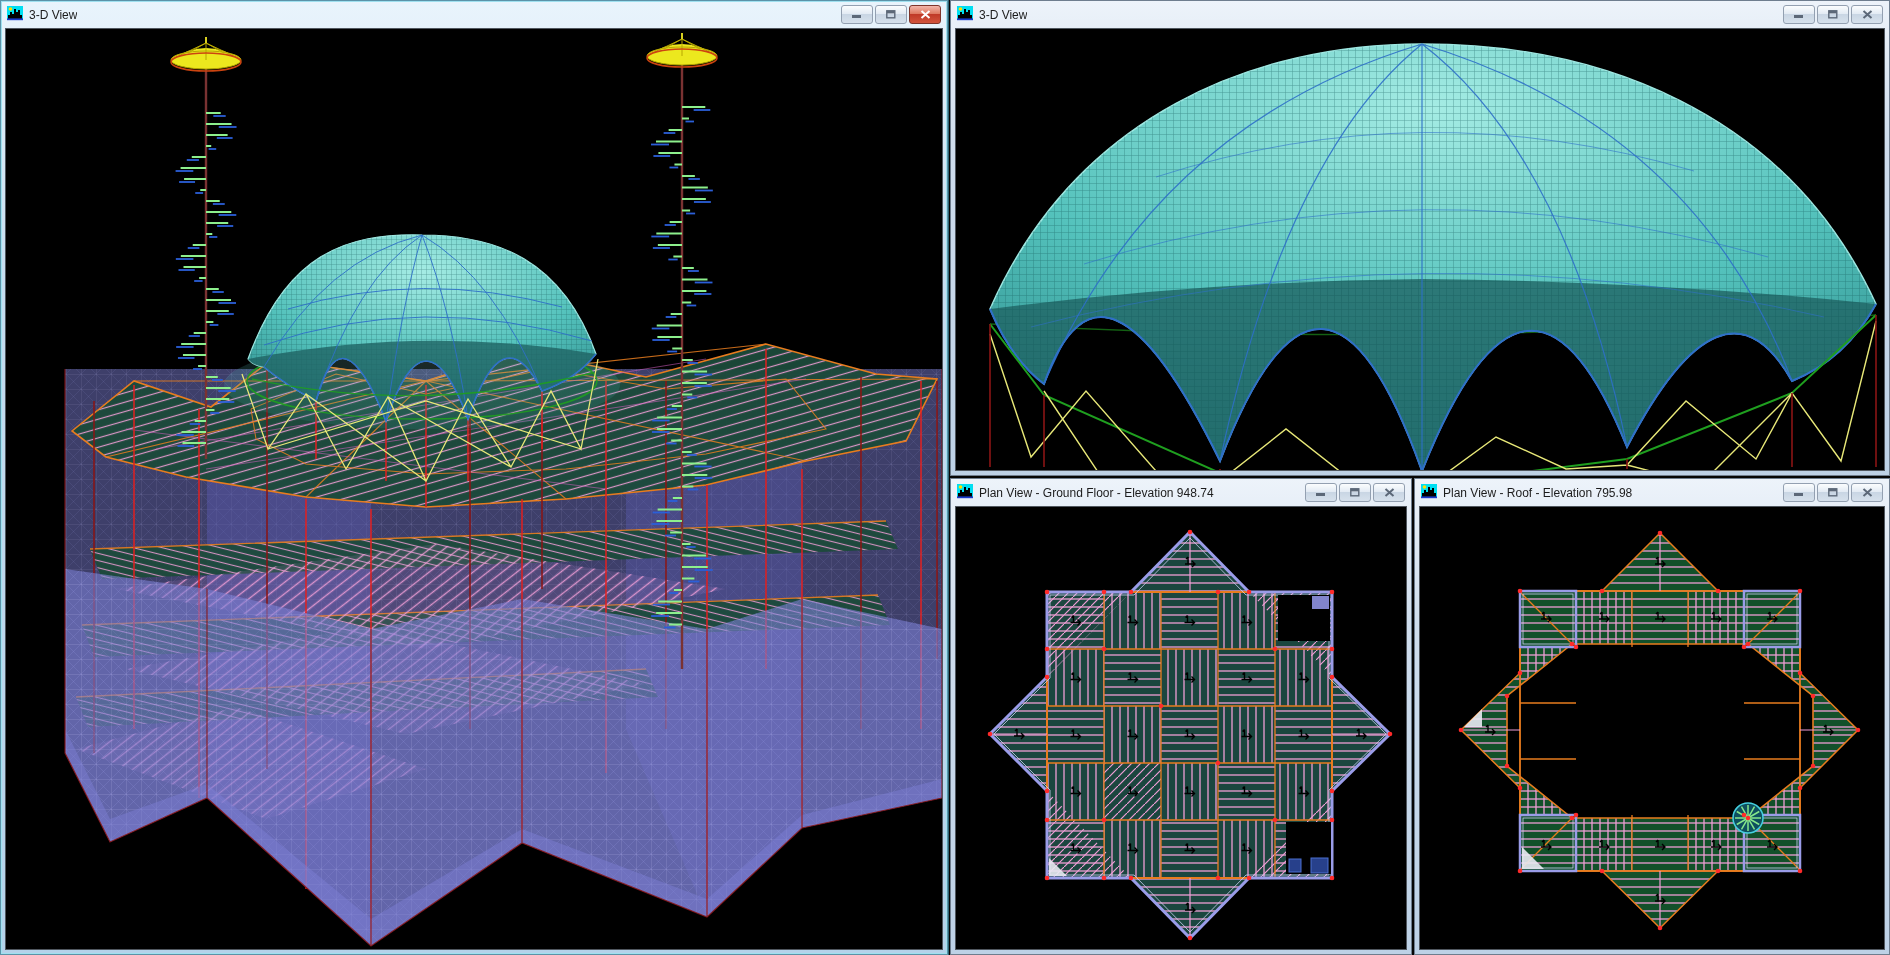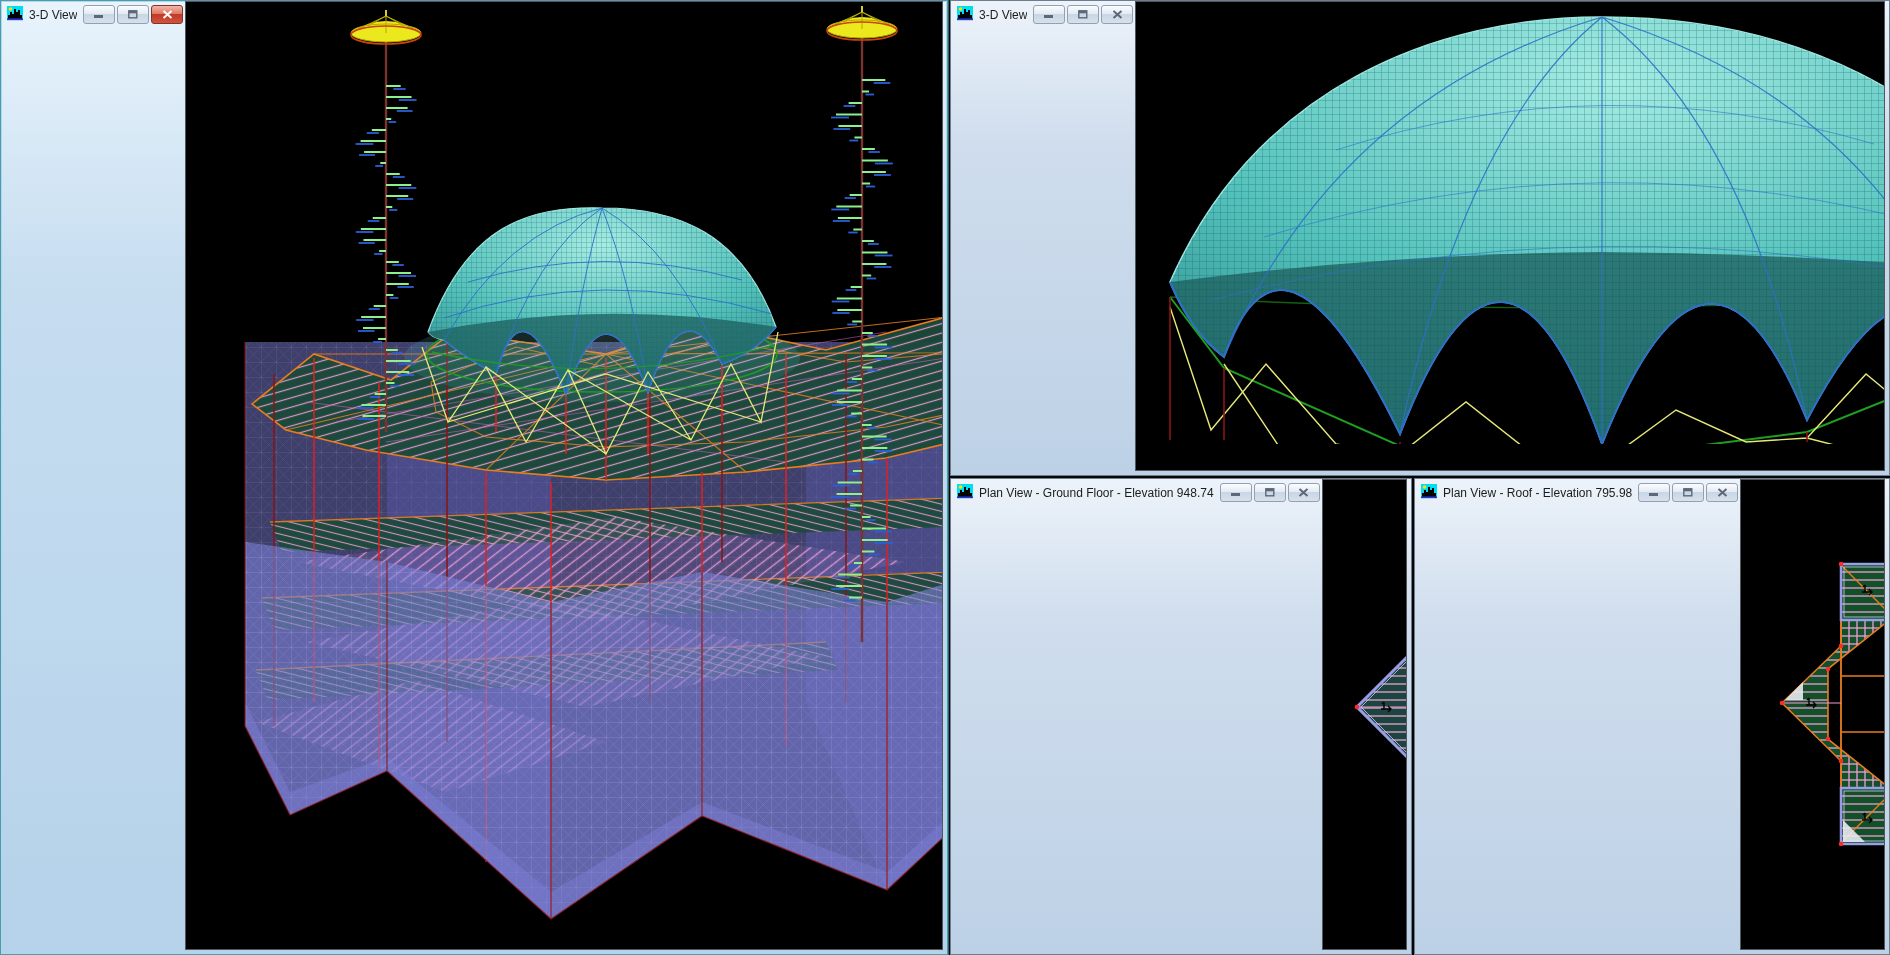--- a/index.html
+++ b/index.html
@@ -1,18 +1,18 @@
 <!DOCTYPE html>
 <html style="--viewport_bg: #000000; --dome_light: #a5ece4; --dome_mid: #54c2bc; --dome_dark: #2b8a8a; --dome_band: #1f6464; --dome_mesh: #135a5a; --dome_edge: #a8efe8; --arc_blue: #2e6fc8; --wall_purple: #7b7ed4; --wall_purple_dark: #5a5cb2; --slab_green: #1b4a3a; --groundplan_green: #1b463f; --roofplan_green: #12502a; --hatch_pink: #f09ed6; --beam_orange: #e87c1e; --column_red: #e02020; --column_red_dark: #8a1414; --truss_yellow: #e8e878; --ring_green: #1f9f1f; --stair_green: #8df08d; --stair_blue: #2b5fd8; --cap_yellow: #ece81e; --cap_rim: #cc4410; --node_red: #ff2a2a; --outline_purple: #9a9ce8; --stair_top_cyan: #45d0e0;"><head>
 <meta charset="utf-8">
 <style>
   html,body{margin:0;padding:0;background:#111;}
   .stage{position:relative;width:1890px;height:955px;background:#0a0a0a;overflow:hidden;
          font-family:"Liberation Sans",sans-serif;}
-  .win{position:absolute;box-sizing:border-box;display:flex;flex-direction:row;
+  .win{position:absolute;box-sizing:border-box;display:flex;flex-direction:column;
        border:1px solid #6e7d8e;background:linear-gradient(180deg,#edf3fa,#cfdded 30%,#bdd1e6);
        padding:0 4px 4px 4px;box-shadow:0 0 0 1px rgba(0,0,0,.35);}
   .win.active{background:linear-gradient(180deg,#e9f4fc,#c6ddf0 30%,#b5d2ea);
        border-color:#5b93a8;box-shadow:0 0 0 1px #2a6374, inset 0 0 0 1px #9fe0ef;}
   .titlebar{height:27px;display:flex;align-items:center;gap:6px;padding:0 2px;flex:0 0 27px;}
   .title{font-size:12px;color:#1c1c1c;white-space:nowrap;overflow:hidden;}
   .btns{margin-left:auto;display:flex;gap:2px;align-items:center;}
   .wbtn{width:30px;height:17px;border:1px solid #93a0b1;border-radius:3px;display:flex;
         align-items:center;justify-content:center;color:#5c6878;
         background:linear-gradient(180deg,#fbfdfe,#e3ebf4 45%,#c9d6e4 50%,#d6e1ec);}

